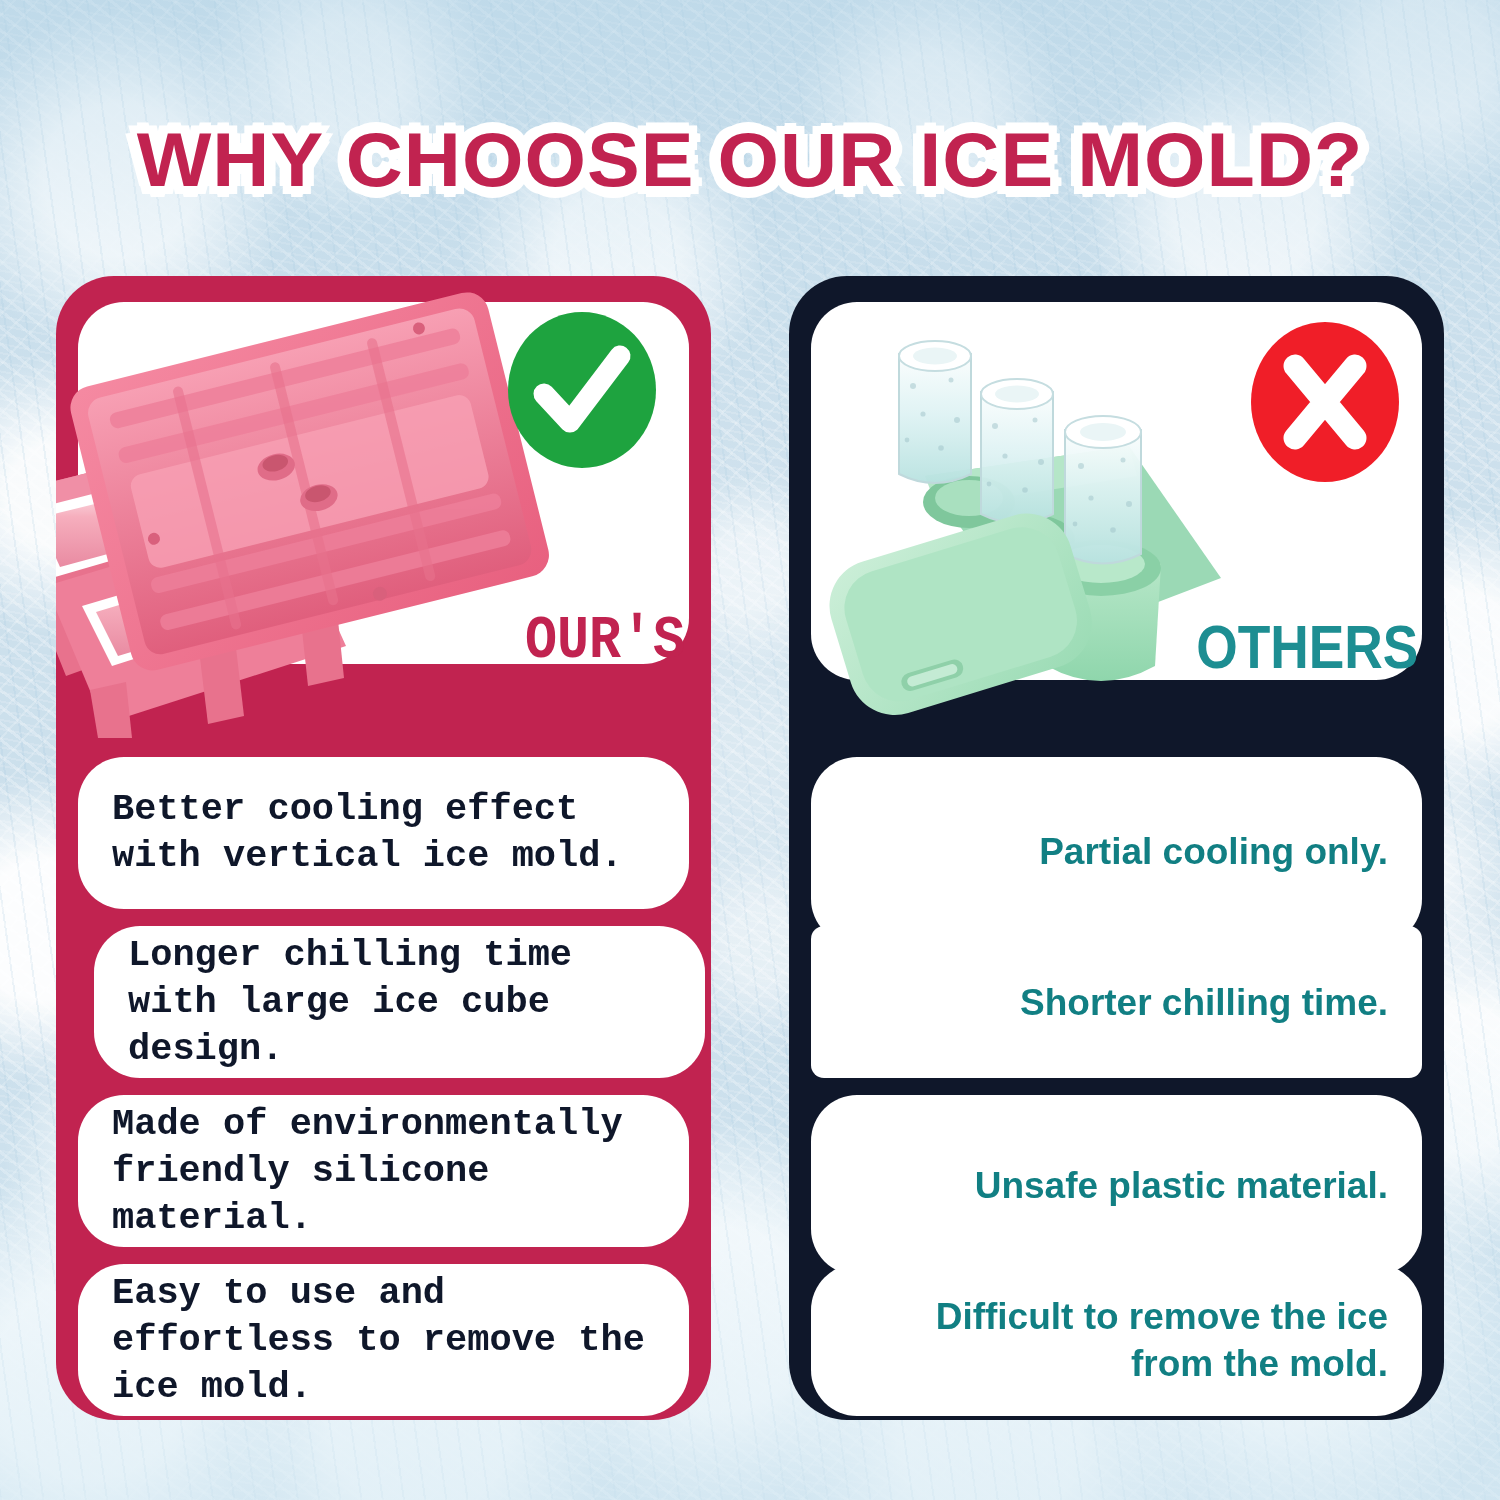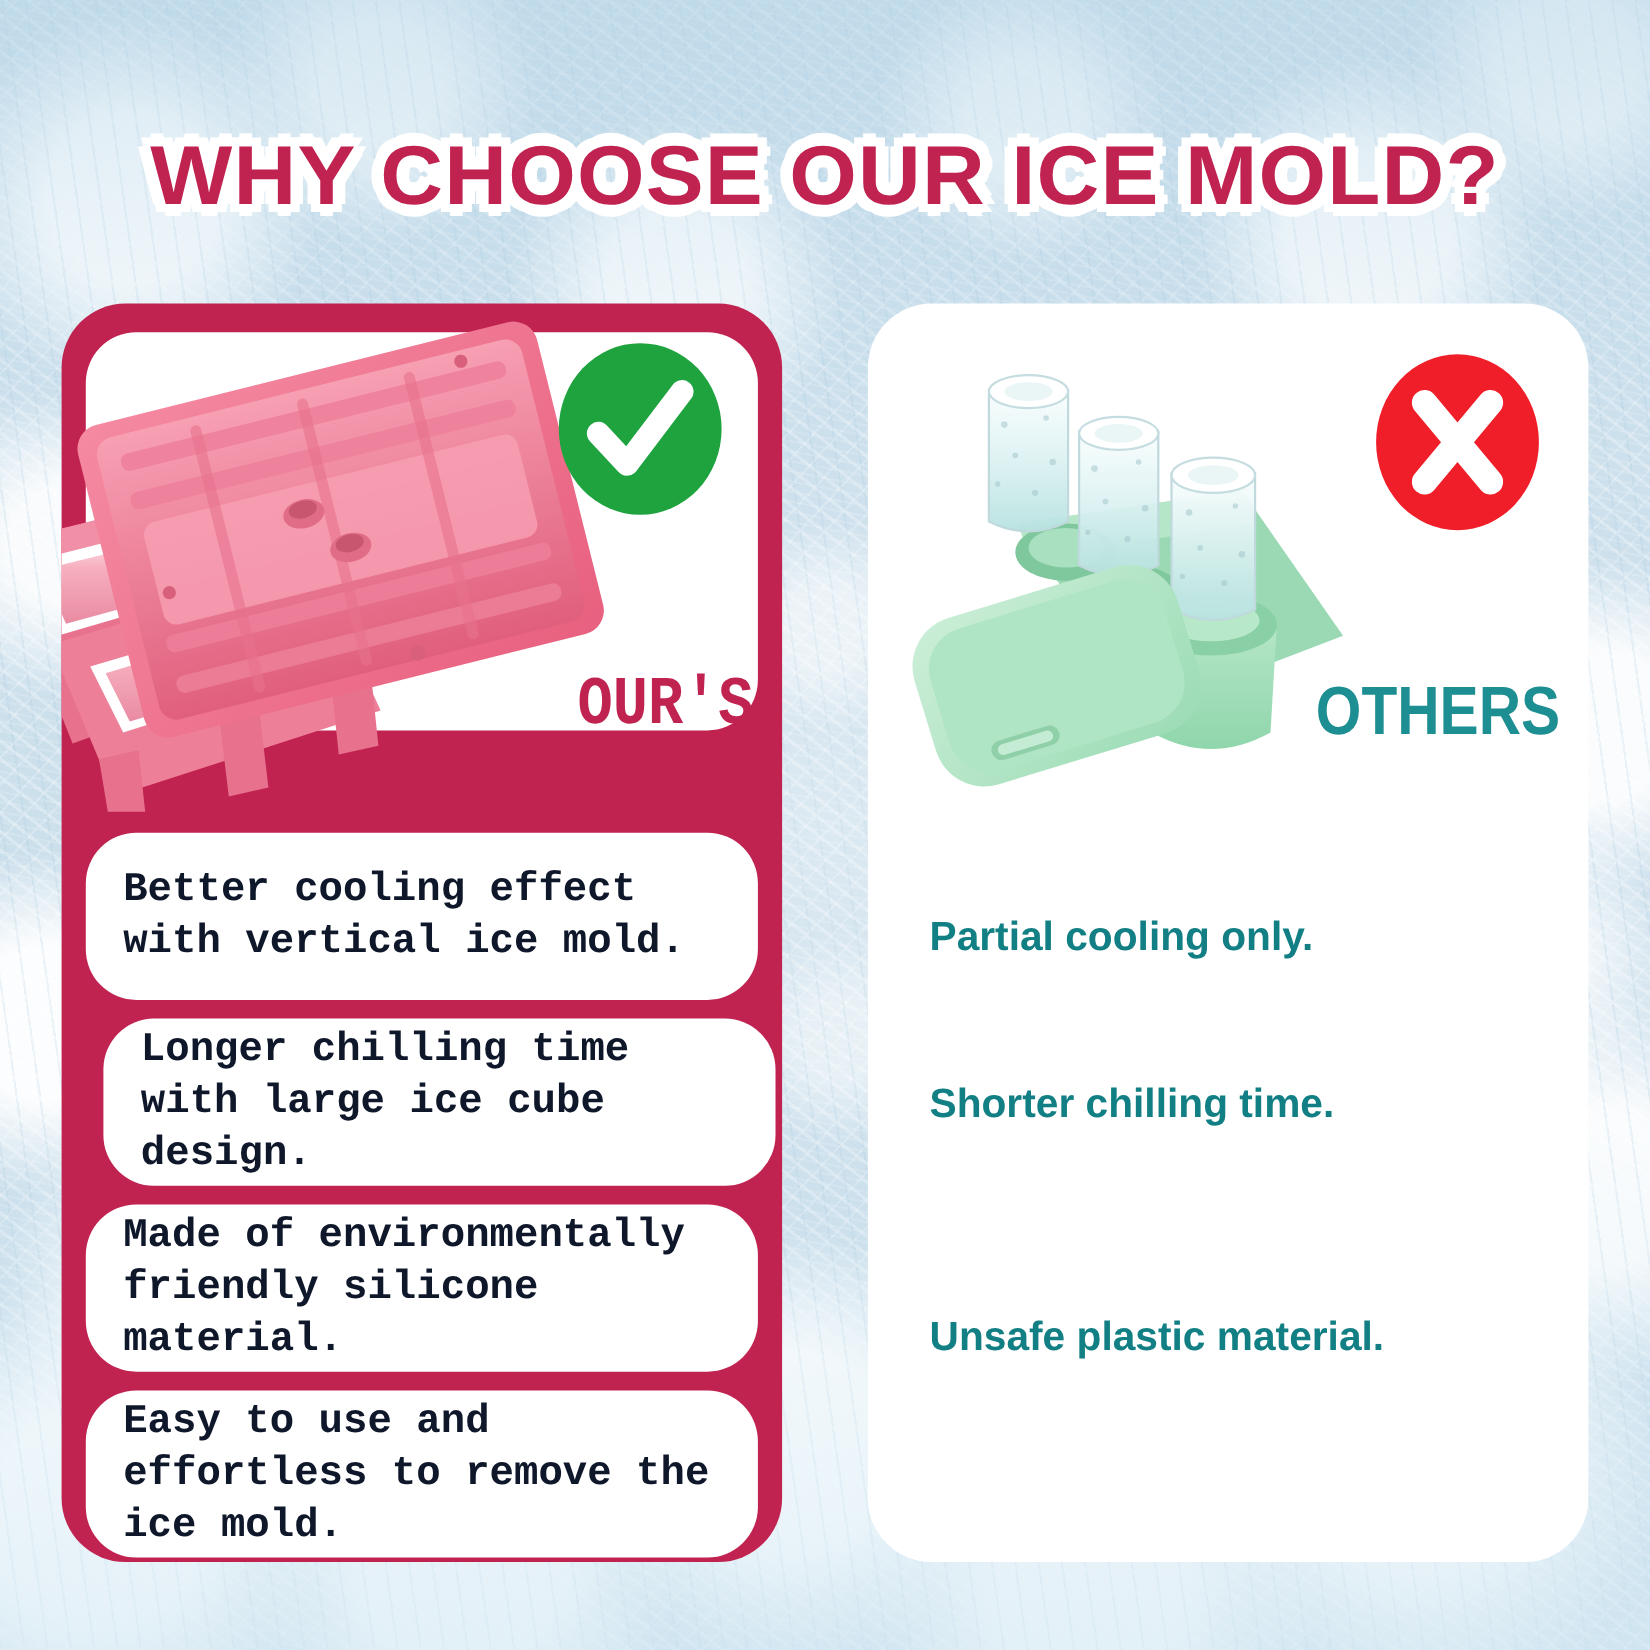--- a/index.html
+++ b/index.html
@@ -68,21 +68,21 @@
       -9px 0 0 #fff, 9px 0 0 #fff, 0 -9px 0 #fff, 0 9px 0 #fff,
       -7px -7px 0 #fff, 7px -7px 0 #fff, -7px 7px 0 #fff, 7px 7px 0 #fff,
       -11px 0 0 #fff, 11px 0 0 #fff, 0 -11px 0 #fff, 0 11px 0 #fff,
       -8px -8px 0 #fff, 8px -8px 0 #fff, -8px 8px 0 #fff, 8px 8px 0 #fff;
     white-space:nowrap;
   }
 
   
   .panel{position:absolute;top:276px;width:655px;height:1144px;border-radius:58px;overflow:hidden;}
   .panel.left{left:56px;background:#C12350;font-family:Liberation Mono, monospace;}
-  .panel.right{left:789px;background:#ffffff;}
+  .panel.right{left:789px;background:#0f172a;text-align:right;}
 
   .card{
     position:absolute;left:22px;top:26px;width:611px;border-radius:46px;background:#ffffff;
   }
   .panel.left  .card{height:362px;}
   .panel.right .card{height:378px;}
 
   .brandrow{position:absolute;right:26px;bottom:18px;z-index:6;}
   .brand{
     font-size:62px;line-height:62px;font-weight:bold;letter-spacing:0px;
@@ -315,19 +315,22 @@
       <div class="brand">OTHERS</div>
     </div>
 
     <div class="bullets">
       <div class="pill" style="top:481px;height:188px;">
         <span>Partial cooling only.</span>
       </div>
       <div class="pill" style="top:650px;height:152px;border-radius:13px;">
         <span>Shorter chilling time.</span>
       </div>
-      <div class="pill" style="top:819px;height:152px;margin-top:43px;">
+      <div class="pill" style="top:819px;height:180px;">
         <span>Unsafe plastic material.</span>
       </div>
+      <div class="pill" style="top:988px;height:152px;">
+        <span>Difficult to remove the ice from the mold.</span>
+      </div>
     </div>
   </div>
 
 </div>
 
 </body></html>

